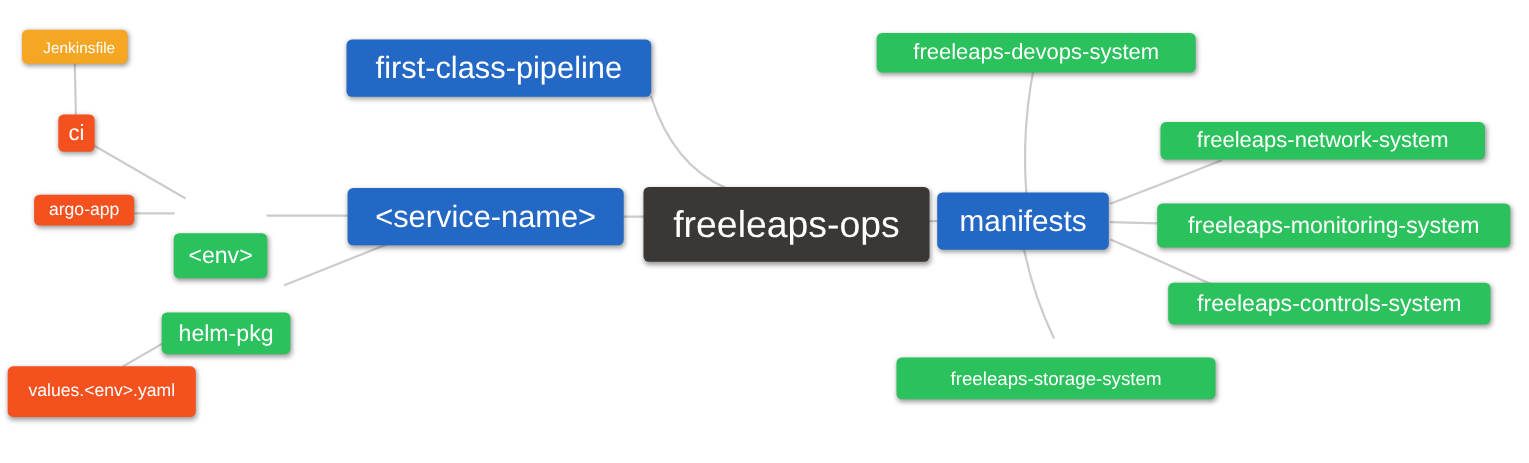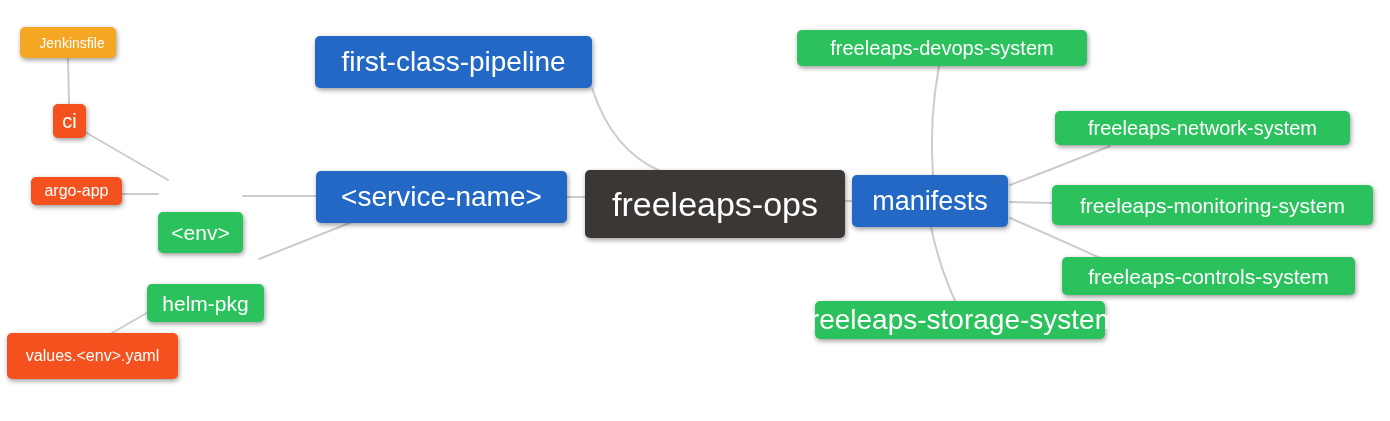--- a/index.html
+++ b/index.html
@@ -53,14 +53,14 @@
     <div class="node" style="left: 147px; top: 257px; width: 117px; height: 38px; font-size: 21px; background: rgb(43, 193, 92); color: rgb(255, 255, 255); margin-top: 27px;">helm-pkg</div>
     <div class="node" style="left: 7px; top: 333px; width: 171px; height: 46px; font-size: 16px; background: rgb(244, 81, 30); color: rgb(255, 255, 255);">values.&lt;env&gt;.yaml</div>
     <div class="node" style="left: 315px; top: 36px; width: 277px; height: 52px; font-size: 28px; background: rgb(35, 104, 196); color: rgb(255, 255, 255);">first-class-pipeline</div>
     <div class="node" style="left: 316px; top: 171px; width: 251px; height: 52px; font-size: 28px; background: rgb(35, 104, 196); color: rgb(255, 255, 255);">&lt;service-name&gt;</div>
     <div class="node" style="left: 585px; top: 170px; width: 260px; height: 68px; font-size: 34px; background: rgb(59, 55, 53); color: rgb(255, 255, 255);">freeleaps-ops</div>
     <div class="node" style="left: 852px; top: 175px; width: 156px; height: 52px; font-size: 27px; background: rgb(35, 104, 196); color: rgb(255, 255, 255);">manifests</div>
     <div class="node" style="left: 797px; top: 30px; width: 290px; height: 36px; font-size: 20px; background: rgb(43, 193, 92); color: rgb(255, 255, 255);">freeleaps-devops-system</div>
     <div class="node" style="left: 1055px; top: 111px; width: 295px; height: 34px; font-size: 20px; background: rgb(43, 193, 92); color: rgb(255, 255, 255);">freeleaps-network-system</div>
     <div class="node" style="left: 1052px; top: 185px; width: 321px; height: 40px; font-size: 21px; background: rgb(43, 193, 92); color: rgb(255, 255, 255);">freeleaps-monitoring-system</div>
     <div class="node" style="left: 1062px; top: 257px; width: 293px; height: 38px; font-size: 21px; background: rgb(43, 193, 92); color: rgb(255, 255, 255);">freeleaps-controls-system</div>
-    <div class="node" style="left: 815px; top: 301px; width: 290px; height: 38px; font-size: 28px; background: rgb(43, 193, 92); color: rgb(255, 255, 255);">freeleaps-storage-system</div>
+    <div class="node" style="left: 815px; top: 325px; width: 290px; height: 38px; font-size: 17px; background: rgb(43, 193, 92); color: rgb(255, 255, 255);">freeleaps-storage-system</div>
   </div>
 
 </body></html>

